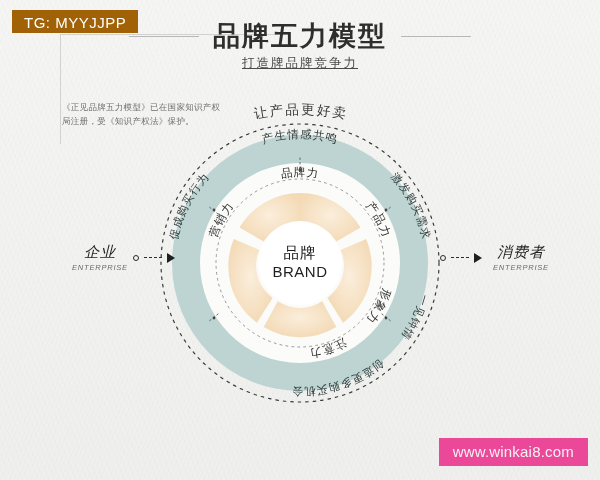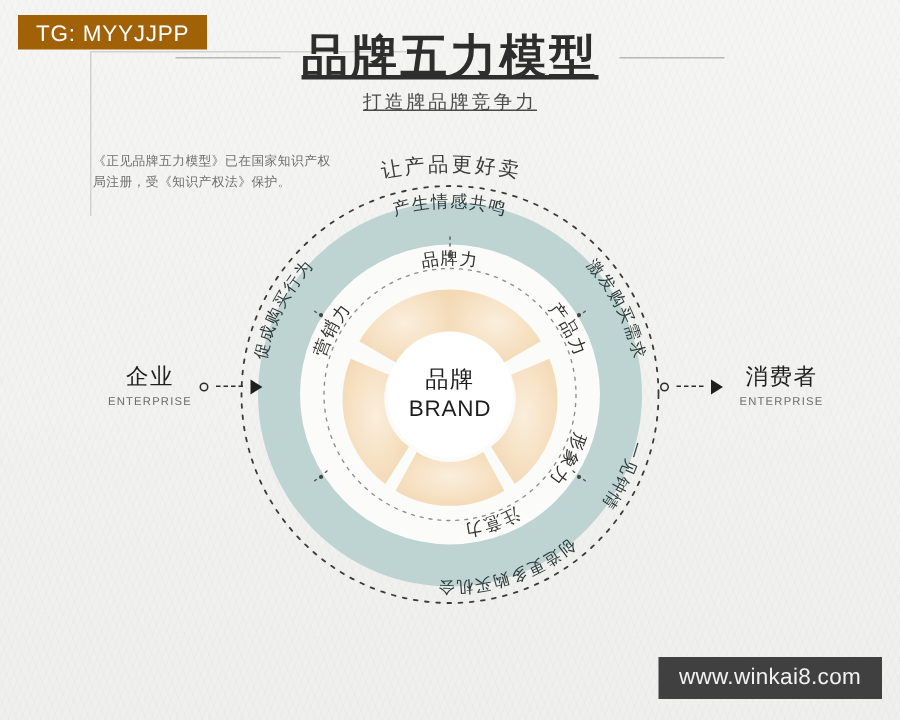--- a/index.html
+++ b/index.html
@@ -19,43 +19,42 @@
   }
   #tg-tag{
     position:absolute;left:12px;top:10px;
     background:#a16207;color:#fff;
     font-size:15px;letter-spacing:.5px;
     padding:5px 12px 3px 12px;
     line-height:1;
   }
   #watermark{
     position:absolute;right:12px;bottom:14px;
-    background:#404040;color:#f2f2f2;
+    background:#ec4899;color:#f2f2f2;
     font-size:15px;padding:6px 14px 7px 14px;line-height:1;
     letter-spacing:.2px;
   }
   #faint-mark{
     position:absolute;right:60px;bottom:48px;
     font-size:15px;color:rgba(120,120,120,0.10);
     letter-spacing:2px;
   }
 
   
   #header{
     position:absolute;left:0;right:0;top:22px;height:60px;
     text-align:center;
   }
   #title-row{
     display:flex;align-items:center;justify-content:center;gap:14px;
   }
   .title-rule{width:70px;height:1px;background:#b8b8b8;}
   #main-title{
-    font-size:31px;font-weight:bold;color:#2e2e2e;letter-spacing:2px;
+    font-size:27px;font-weight:bold;color:#2e2e2e;letter-spacing:2px;
     line-height:1.05;
-    text-decoration:underline;
   }
   #sub-title{
     margin-top:5px;font-size:12.5px;color:#4a4a4a;letter-spacing:2px;text-decoration:underline;
   }
   
   #frame-line{
     position:absolute;left:60px;top:34px;width:230px;height:1px;background:#d2d2d0;
   }
   #frame-line-v{
     position:absolute;left:60px;top:34px;width:1px;height:110px;background:#d2d2d0;
@@ -79,21 +78,21 @@
 
   
   .side{
     position:absolute;top:244px;
     display:flex;align-items:center;gap:5px;
   }
   #side-left{left:72px;}
   #side-right{left:440px;}
   .side-label-cn{font-size:15px;color:#1f1f1f;letter-spacing:1px;line-height:1.1;}
   .side-label-en{font-size:7.5px;color:#6b6b6b;letter-spacing:.8px;margin-top:2px;text-align:right;}
-  .side-text{display:flex;flex-direction:column;align-items:center;}
+  .side-text{display:flex;flex-direction:column;align-items:center;font-style:italic;}
   .dot-o{
     width:6px;height:6px;border:1.4px solid #2b2b2b;border-radius:50%;
     box-sizing:border-box;
   }
   .dashline{
     width:18px;height:0;border-top:1.6px dashed #2b2b2b;
   }
   .tri-right{
     width:0;height:0;border-left:8px solid #1f1f1f;
     border-top:5px solid transparent;border-bottom:5px solid transparent;

